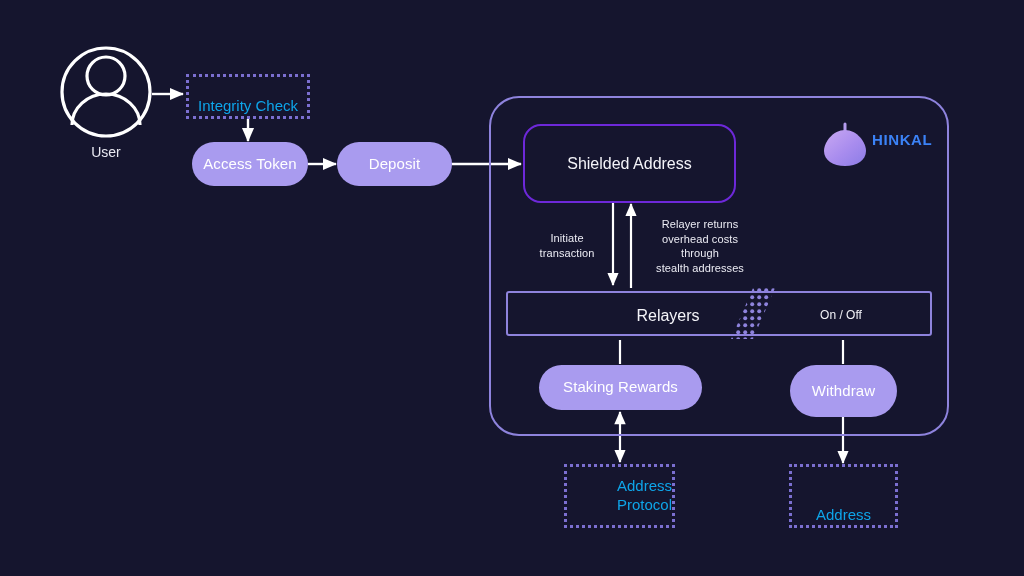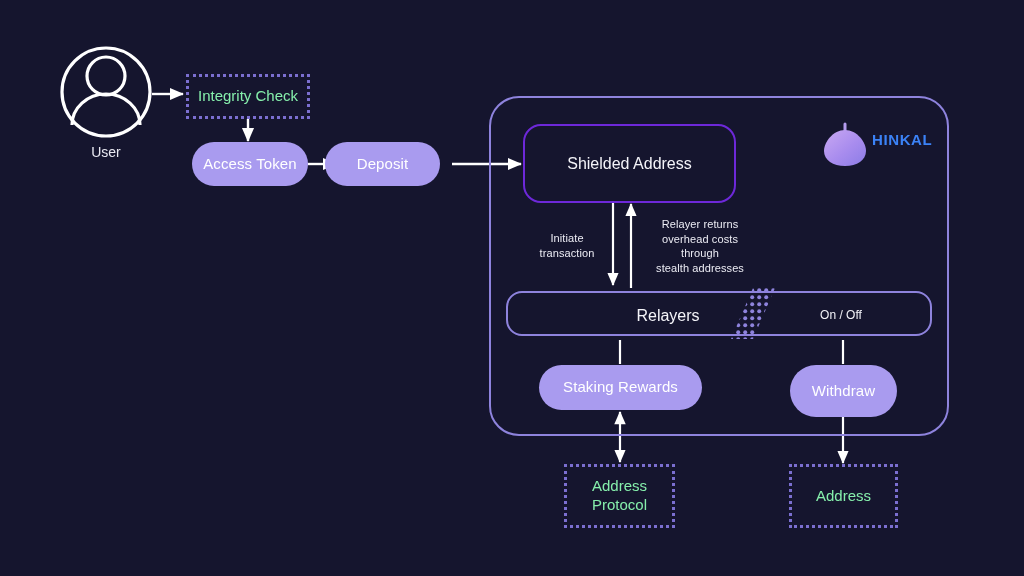--- a/index.html
+++ b/index.html
@@ -39,22 +39,23 @@
     background: #a99bef;
     border-radius: 999px;
     color: #ffffff;
     font-size: 15px;
     letter-spacing: .1px;
   }
 
   .dotted-box {
     border: 3px dotted #7b6fd0;
     background: transparent;
-    color: #86efac;
+    color: #0ea5e9;
     font-size: 15px;
+    align-items: flex-end;
   }
 
   .outlined-box {
     border: 2px solid #6d28d9;
     background: transparent;
     color: #f4f4f9;
     border-radius: 18px;
     font-size: 16px;
   }
 
@@ -113,21 +114,20 @@
     letter-spacing: .1px;
   }
 
   
   #relayers-bar {
     position: absolute;
     left: 506px;
     top: 291px;
     width: 426px;
     height: 45px;
-    border-radius: 16px;
   }
   #relayers-label {
     position: absolute;
     left: 70px;
     top: 0;
     width: 180px;
     height: 45px;
     display: flex;
     align-items: center;
     justify-content: center;
@@ -216,21 +216,21 @@
   <div id="hinkal-wordmark">HINKAL</div>
 
   <div class="node dotted-box" style="left:186px; top:74px; width:124px; height:45px;">
     <span>Integrity Check</span>
   </div>
 
   <div class="node pill" style="left:192px; top:142px; width:116px; height:44px;">
     <span>Access Token</span>
   </div>
 
-  <div class="node pill" style="left:325px; top:142px; width:115px; height:44px;">
+  <div class="node pill" style="left:337px; top:142px; width:115px; height:44px;">
     <span>Deposit</span>
   </div>
 
   <div class="node outlined-box" style="left:523px; top:124px; width:213px; height:79px;">
     <span>Shielded Address</span>
   </div>
 
   <div class="node plain-rect" id="relayers-bar">
     <div id="relayers-label">Relayers</div>
     <div id="onoff-label">On / Off</div>

